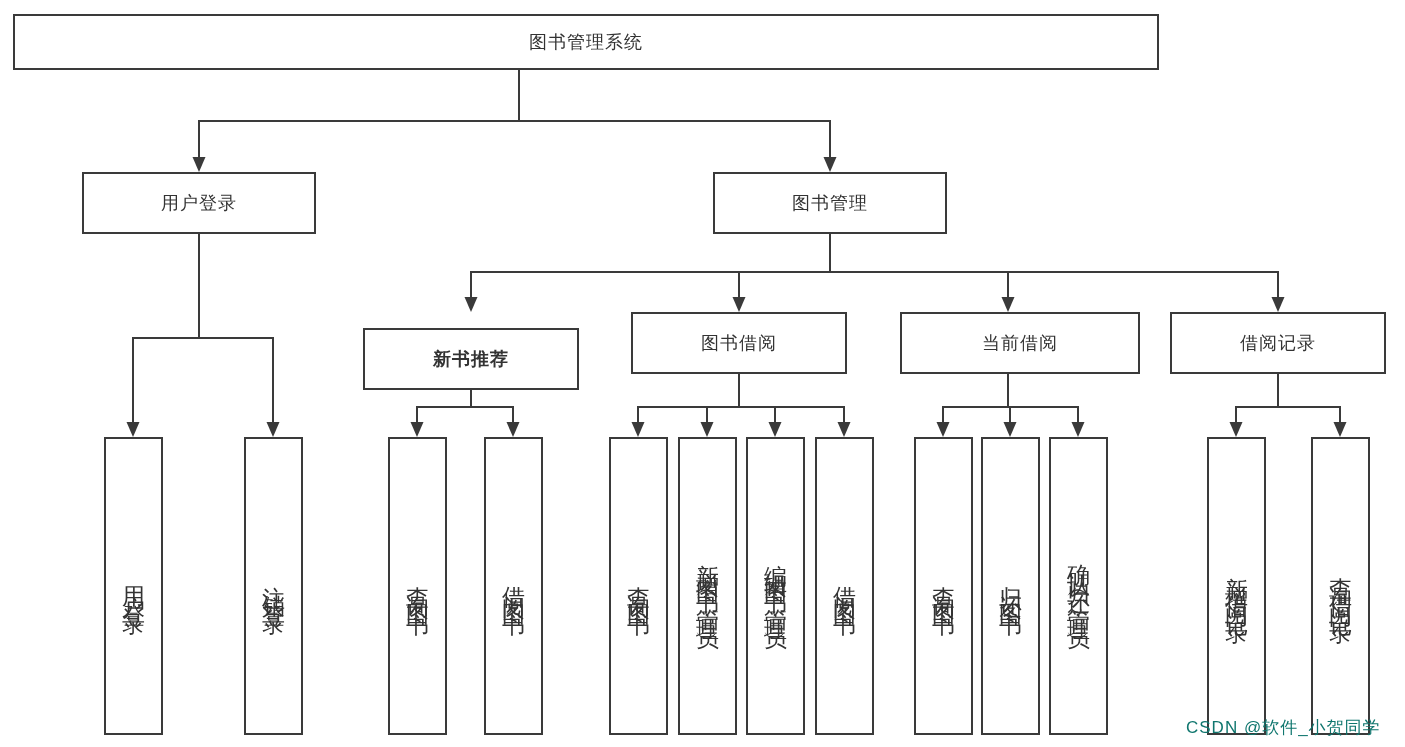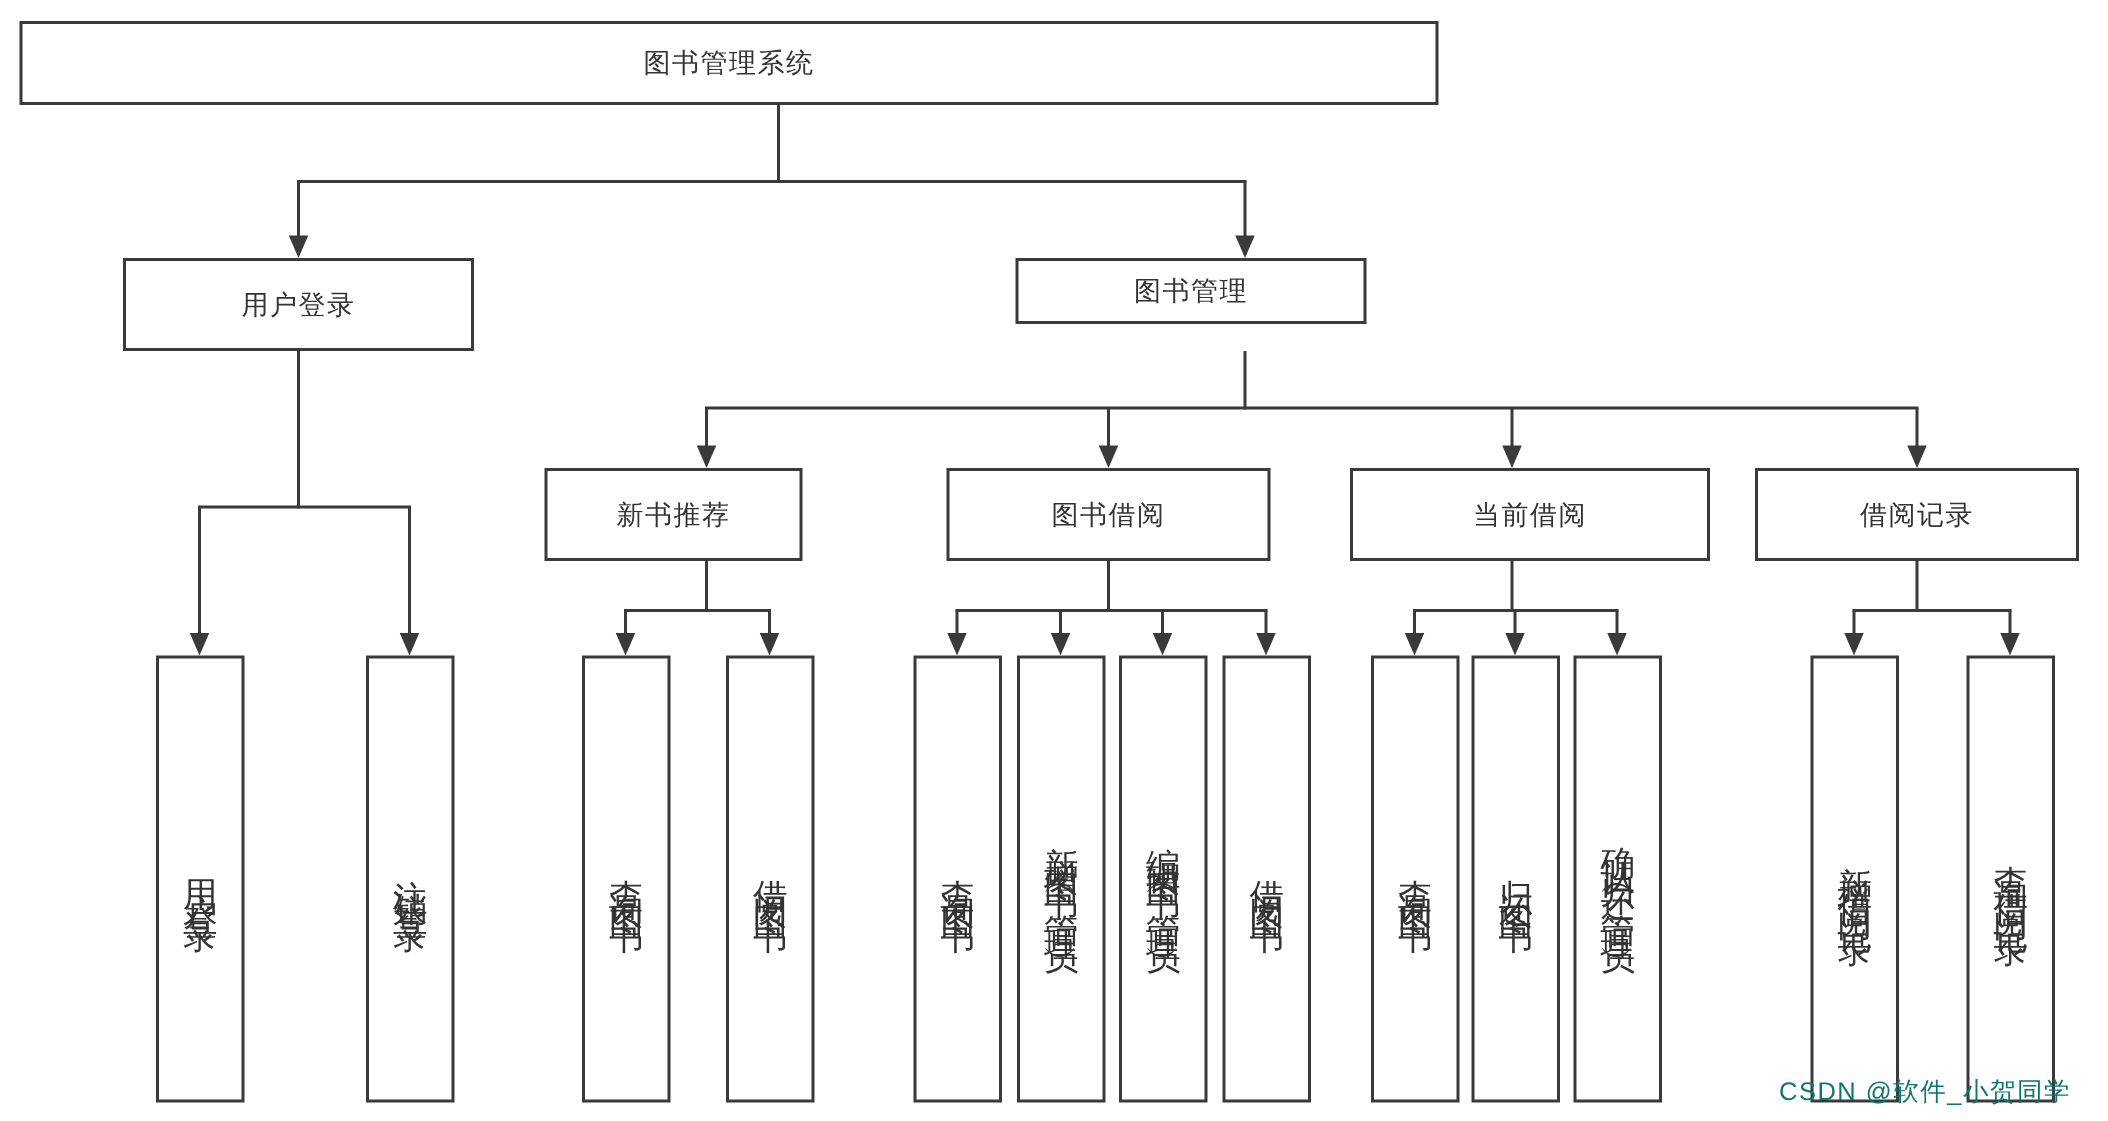--- a/index.html
+++ b/index.html
@@ -134,32 +134,32 @@
         <line x1="1278" y1="374" x2="1278" y2="408"></line>
         <line x1="1235" y1="407" x2="1341" y2="407"></line>
         <line x1="1236" y1="407" x2="1236" y2="423"></line>
         <polygon points="1229.5,422 1242.5,422 1236,437" stroke="none"></polygon>
         <line x1="1340" y1="407" x2="1340" y2="423"></line>
         <polygon points="1333.5,422 1346.5,422 1340,437" stroke="none"></polygon>
       </g>
     </g>
   </svg>
 
-  <div class="box" style="left:13px; top:14px; width:946px; height:56px;">
+  <div class="box" style="left:13px; top:14px; width:1146px; height:56px;">
     <span class="h-label">图书管理系统</span>
   </div>
 
   <div class="box" style="left:82px; top:172px; width:234px; height:62px;">
     <span class="h-label">用户登录</span>
   </div>
-  <div class="box" style="left:677px; top:172px; width:234px; height:44px;">
+  <div class="box" style="left:713px; top:172px; width:234px; height:62px;">
     <span class="h-label">图书管理</span>
   </div>
 
-  <div class="box" style="left:363px; top:312px; width:172px; height:62px;">
+  <div class="box" style="left:363px; top:328px; width:216px; height:62px;font-weight:bold;">
     <span class="h-label">新书推荐</span>
   </div>
   <div class="box" style="left:631px; top:312px; width:216px; height:62px;">
     <span class="h-label">图书借阅</span>
   </div>
   <div class="box" style="left:900px; top:312px; width:240px; height:62px;">
     <span class="h-label">当前借阅</span>
   </div>
   <div class="box" style="left:1170px; top:312px; width:216px; height:62px;">
     <span class="h-label">借阅记录</span>

